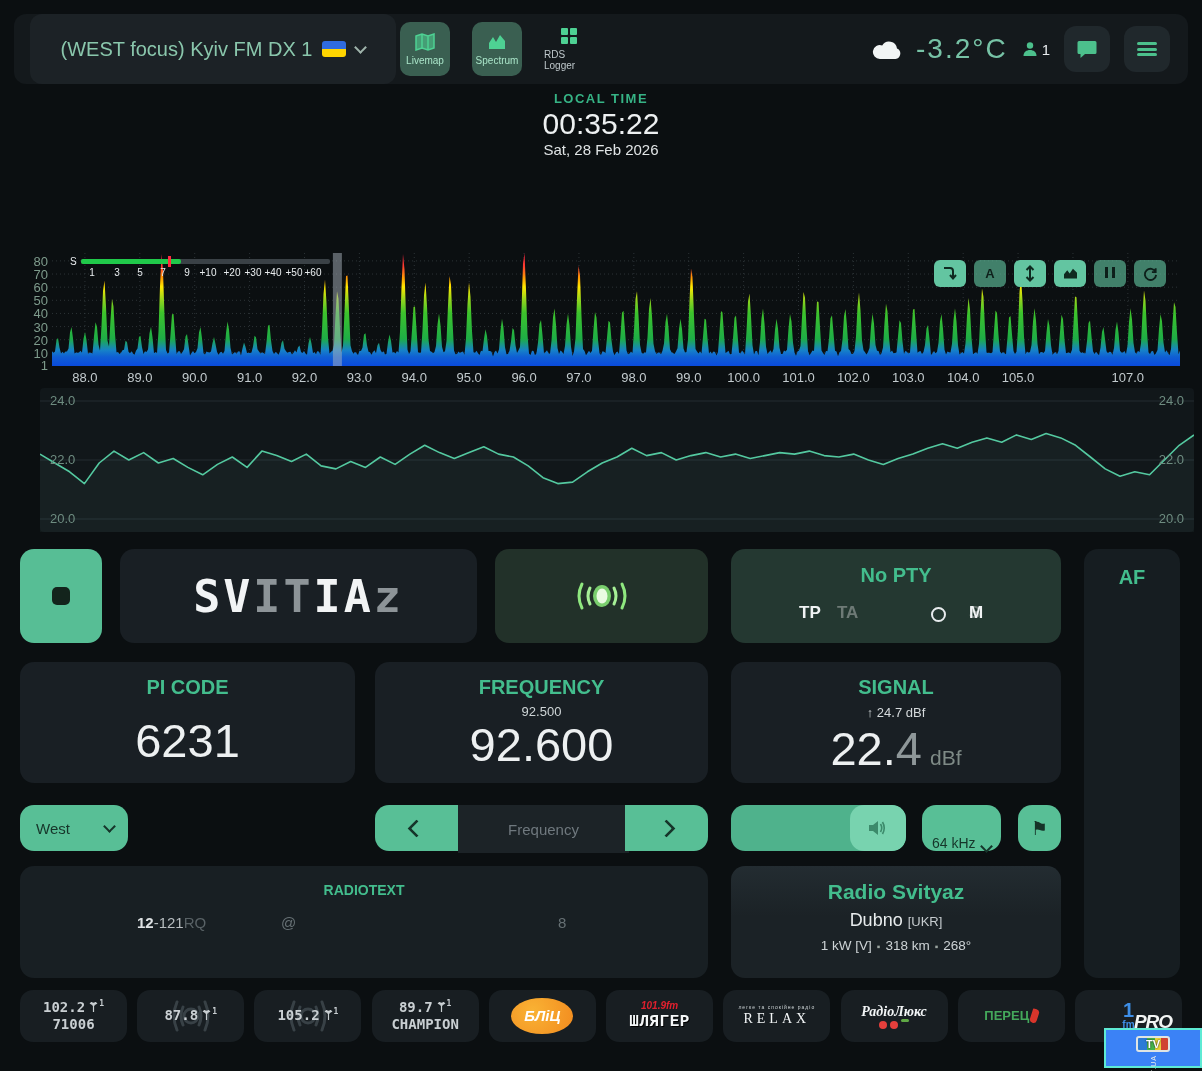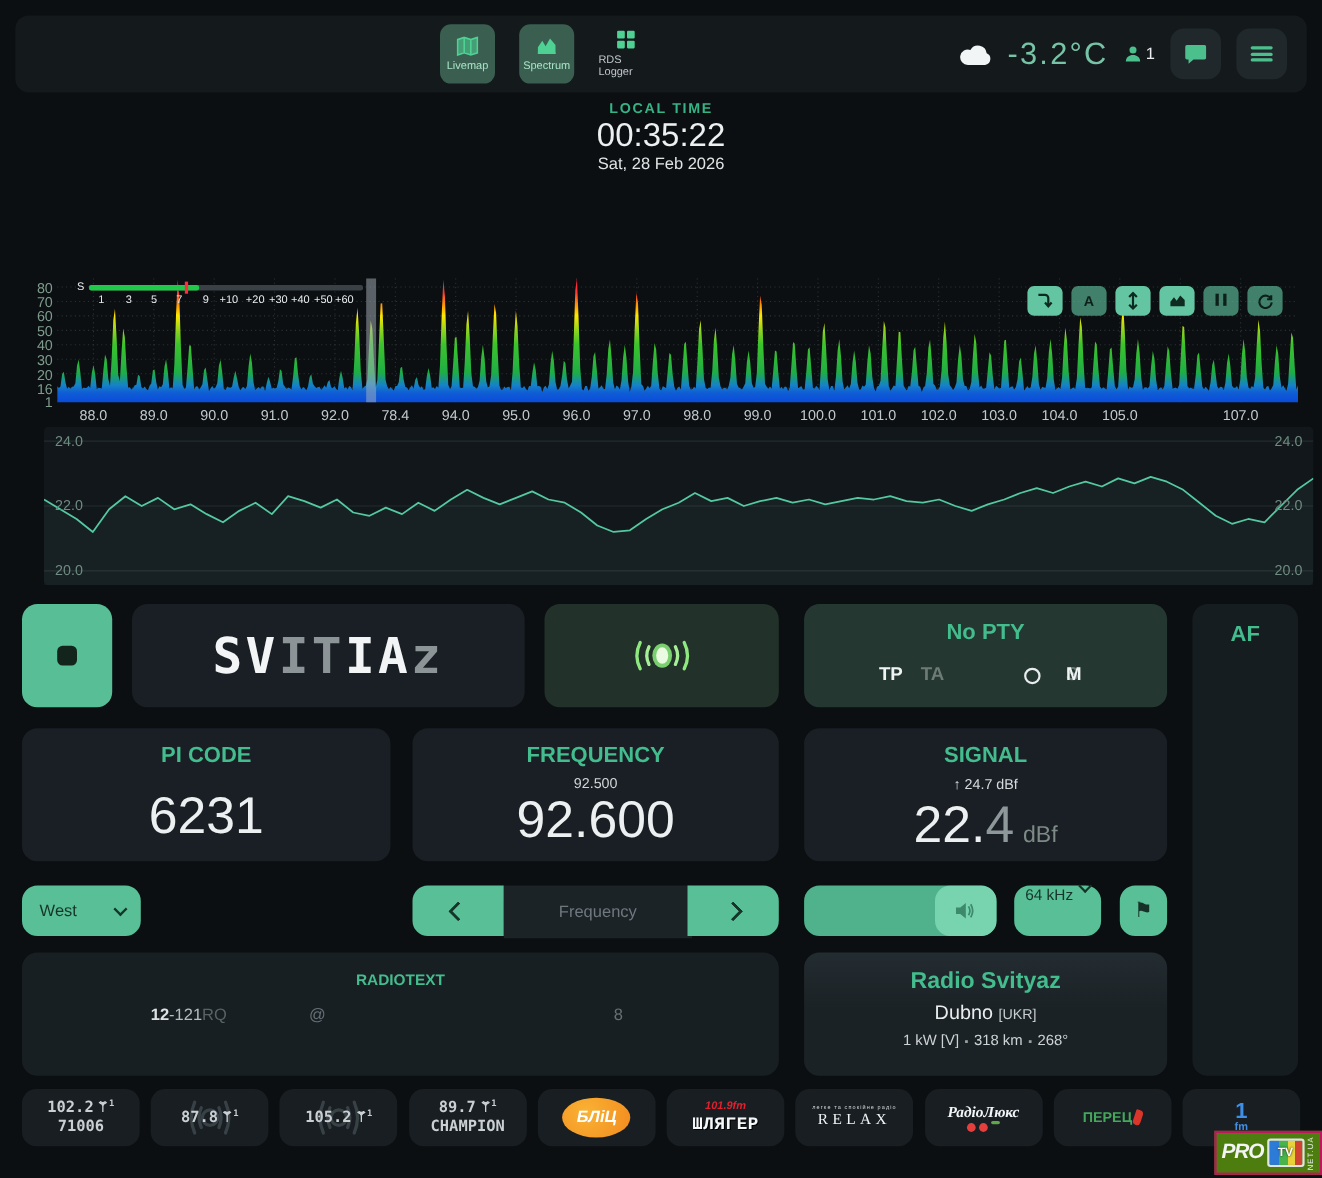--- a/index.html
+++ b/index.html
@@ -86,21 +86,21 @@
   .btn-eqims{left:145px;width:207px;background:#4E7B66;color:#132B21;display:flex;font-weight:bold;font-size:15px;}
   .btn-eqims div{flex:1;display:flex;align-items:center;justify-content:center;}
   .tunerL{left:375px;width:83px;border-radius:14px 0 0 14px;display:flex;align-items:center;justify-content:center;}
   .tunerR{left:625px;width:83px;border-radius:0 14px 14px 0;display:flex;align-items:center;justify-content:center;}
   .tuner-input{left:458px;width:167px;border-radius:0;background:#1C2327;border:none;color:#BFC7CB;font-size:15px;text-align:center;font-family:"Liberation Sans",sans-serif;outline:none;}
   .tuner-input::placeholder{color:#6F787E;}
   .arrowL{width:10px;height:10px;border-left:3px solid #16352A;border-bottom:3px solid #16352A;transform:rotate(45deg);border-radius:1px;}
   .arrowR{width:10px;height:10px;border-right:3px solid #16352A;border-top:3px solid #16352A;transform:rotate(45deg);border-radius:1px;}
   .volume{left:731px;width:175px;background:#4FB28C;overflow:hidden;}
   .vol-knob{position:absolute;right:0;top:0;width:56px;height:46px;background:#78D3AF;border-radius:14px;display:flex;align-items:center;justify-content:center;}
-  .dd-bw{left:922px;width:79px;display:flex;align-items:flex-start;justify-content:space-between;padding:0 10px 0 10px;box-sizing:border-box;font-size:14px;}
+  .dd-bw{left:922px;width:79px;display:flex;align-items:flex-end;justify-content:space-between;padding:0 10px 0 10px;box-sizing:border-box;font-size:14px;}
   .btn-flag{left:1018px;width:43px;display:flex;align-items:center;justify-content:center;font-size:19px;color:#163228;}
   
   .panel-rt{left:20px;top:866px;width:688px;height:112px;background:#181F23;}
   .panel-rt .ptitle{margin-top:16px;font-size:14px;}
   .rt-line{position:absolute;top:48px;left:0;width:100%;height:20px;font-size:15px;}
   .rt-line span{position:absolute;}
   .panel-stinfo{left:731px;top:866px;width:330px;height:112px;background:linear-gradient(180deg,#232C31 0%,#1B2226 45%);}
   .st-name{margin-top:14px;font-size:21px;}
   .st-city{ text-align:center;margin-top:6px;font-size:18px;color:#E8ECED;}
   .st-city .ctry{font-size:13px;color:#C6CCCF;}
@@ -121,33 +121,41 @@
   .relax-main{color:#F2F5F6;font-family:"Liberation Serif",serif;font-weight:normal;font-size:14px;letter-spacing:4px;}
   .lux-main{color:#F2F5F6;font-family:"Liberation Serif",serif;font-style:italic;font-size:14px;font-weight:bold;}
   .cherries{display:flex;gap:3px;margin-top:1px;}
   .cherries div{width:8px;height:8px;border-radius:50%;background:#E43F3C;}
   .cherries .leaf{width:8px;height:3px;border-radius:2px;background:#5FA845;margin-top:-2px;}
   .perets-main{color:#44A85B;font-family:"Liberation Sans",sans-serif;font-weight:bold;font-size:13px;display:flex;align-items:center;gap:2px;}
   .pepper{width:7px;height:14px;background:#D8352B;border-radius:1px 6px 6px 6px;transform:rotate(18deg);display:inline-block;}
   .onefm-main{color:#3E8FE8;font-family:"Liberation Sans",sans-serif;font-weight:bold;font-size:20px;line-height:.9;}
   .onefm-sub{color:#3E8FE8;font-family:"Liberation Sans",sans-serif;font-weight:bold;font-size:10px;}
   
-  .watermark{position:absolute;left:1104px;top:1028px;width:94px;height:36px;border:2px solid #be185d;background:#4d7c0f;
-             display:flex;align-items:center;justify-content:center;gap:3px;z-index:5;}
+  .watermark{position:absolute;left:1104px;top:1028px;width:94px;height:36px;border:2px solid #5eead4;background:#3b82f6;
+             display:flex;align-items:center;justify-content:center;gap:3px;z-index:5;flex-direction:column;}
   .wm-pro{font-style:italic;font-weight:900;font-size:19px;color:#F2F5F4;letter-spacing:-1px;}
   .wm-tv{position:relative;width:30px;height:22px;border:2px solid #DFE5E3;border-radius:3px;background:linear-gradient(90deg,#2C7BD6 0 30%,#47B54C 30% 55%,#E8D23A 55% 78%,#D04330 78% 100%);
          display:flex;align-items:center;justify-content:center;font-weight:900;font-size:11px;color:#fff;text-shadow:0 0 2px #000;text-align:center;}
   .wm-net{font-size:7px;color:#E8ECEB;writing-mode:vertical-rl;transform:rotate(180deg);letter-spacing:1px;}
 </style>
 </head>
 <body>
 
 <div id="app">
 
   <div class="header">
+    <div class="title-pill">
+      <span class="title-text">(WEST focus) Kyiv FM DX 1</span>
+      <span class="flag-ua">
+          <div class="t"></div>
+          <div class="b"></div>
+        </span>
+      <span class="chev" style="color:#9FB4AB"></span>
+    </div>
     <div class="nav">
       <div class="nav-btn active">
         <svg viewBox="0 0 20 18">
             <path d="M1 3 L7 1 L13 3 L19 1 V15 L13 17 L7 15 L1 17 Z M7 1 V15 M13 3 V17" stroke="#4ED193" stroke-width="1.5" fill="#4ED193" fill-opacity=".55"></path>
           </svg>
         <span class="nlabel">Livemap</span>
       </div>
       <div class="nav-btn active">
         <svg viewBox="0 0 18 18">
             <polygon points="1,16 1,10 5,4 8,9 12,2 17,8 17,16"></polygon>
@@ -200,21 +208,21 @@
 
   <div class="spectrum">
     <div id="spec-ylabels">
         <span class="spec-ylab abs" style="left: 24px; top: 5.88372px;">80</span>
         <span class="spec-ylab abs" style="left: 24px; top: 19.0233px;">70</span>
         <span class="spec-ylab abs" style="left: 24px; top: 32.1628px;">60</span>
         <span class="spec-ylab abs" style="left: 24px; top: 45.3023px;">50</span>
         <span class="spec-ylab abs" style="left: 24px; top: 58.4419px;">40</span>
         <span class="spec-ylab abs" style="left: 24px; top: 71.5814px;">30</span>
         <span class="spec-ylab abs" style="left: 24px; top: 84.7209px;">20</span>
-        <span class="spec-ylab abs" style="left: 24px; top: 97.8605px;">16</span>
+        <span class="spec-ylab abs" style="left: 24px; top: 97.8605px;">10</span>
         <span class="spec-ylab abs" style="left: 24px; top: 109.686px;">1</span>
       </div>
     <svg id="spec-svg" class="abs" style="left:52px;top:5px" width="1128" height="113" viewBox="0 0 1128 113">
       <defs>
         <linearGradient id="specgrad" x1="0" y1="0" x2="0" y2="113" gradientUnits="userSpaceOnUse">
           <stop offset="0" stop-color="#FF2040"></stop>
             <stop offset="0.12" stop-color="#FF3D30"></stop>
           <stop offset="0.23" stop-color="#FFA400"></stop>
             <stop offset="0.30" stop-color="#FFE800"></stop>
           <stop offset="0.42" stop-color="#8FD41E"></stop>
@@ -306,21 +314,21 @@
             <path d="M13.5 6.5 A6 6 0 1 0 14 9.5 M13.5 2.5 v4 h-4"></path>
           </svg>
       </div>
     </div>
     <div id="spec-xlabels">
         <span class="spec-xlab" style="left: 62.9343px;">88.0</span>
         <span class="spec-xlab" style="left: 117.825px;">89.0</span>
         <span class="spec-xlab" style="left: 172.715px;">90.0</span>
         <span class="spec-xlab" style="left: 227.606px;">91.0</span>
         <span class="spec-xlab" style="left: 282.496px;">92.0</span>
-        <span class="spec-xlab" style="left: 337.387px;">78.4</span>
+        <span class="spec-xlab" style="left: 337.387px;">93.0</span>
         <span class="spec-xlab" style="left: 392.277px;">94.0</span>
         <span class="spec-xlab" style="left: 447.168px;">95.0</span>
         <span class="spec-xlab" style="left: 502.058px;">96.0</span>
         <span class="spec-xlab" style="left: 556.949px;">97.0</span>
         <span class="spec-xlab" style="left: 611.839px;">98.0</span>
         <span class="spec-xlab" style="left: 666.73px;">99.0</span>
         <span class="spec-xlab" style="left: 721.62px;">100.0</span>
         <span class="spec-xlab" style="left: 776.511px;">101.0</span>
         <span class="spec-xlab" style="left: 831.401px;">102.0</span>
         <span class="spec-xlab" style="left: 886.292px;">103.0</span>

